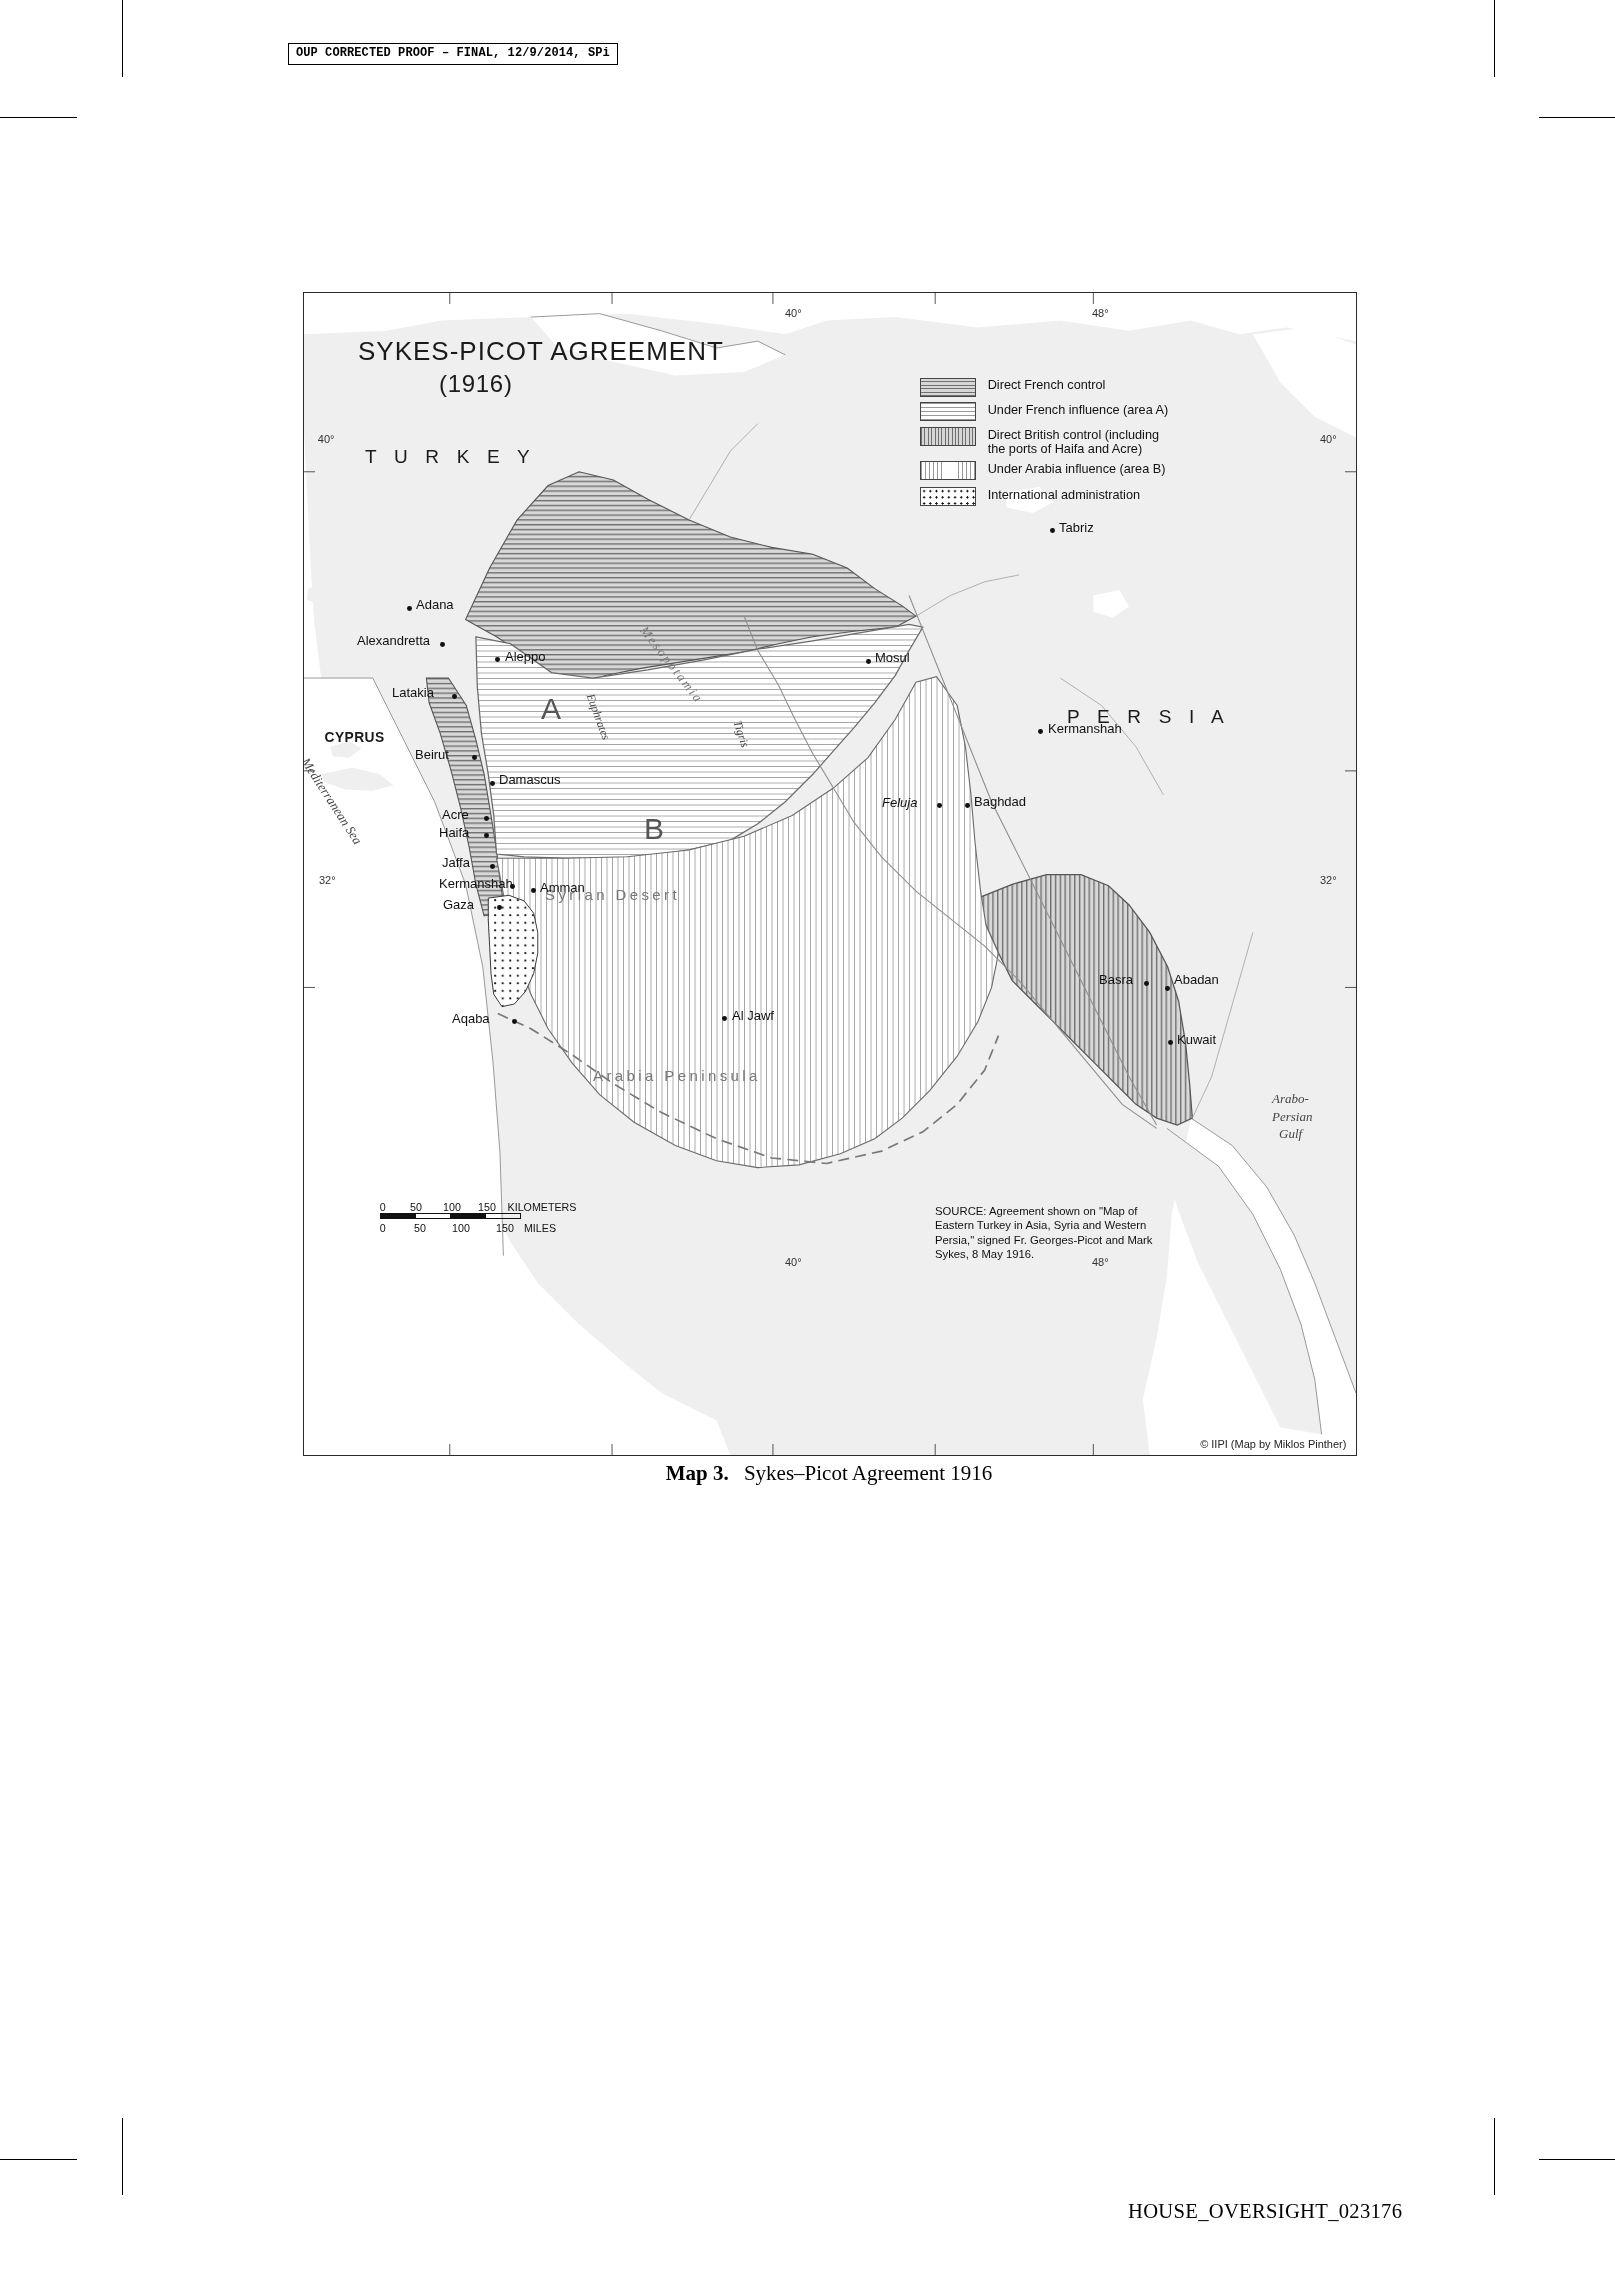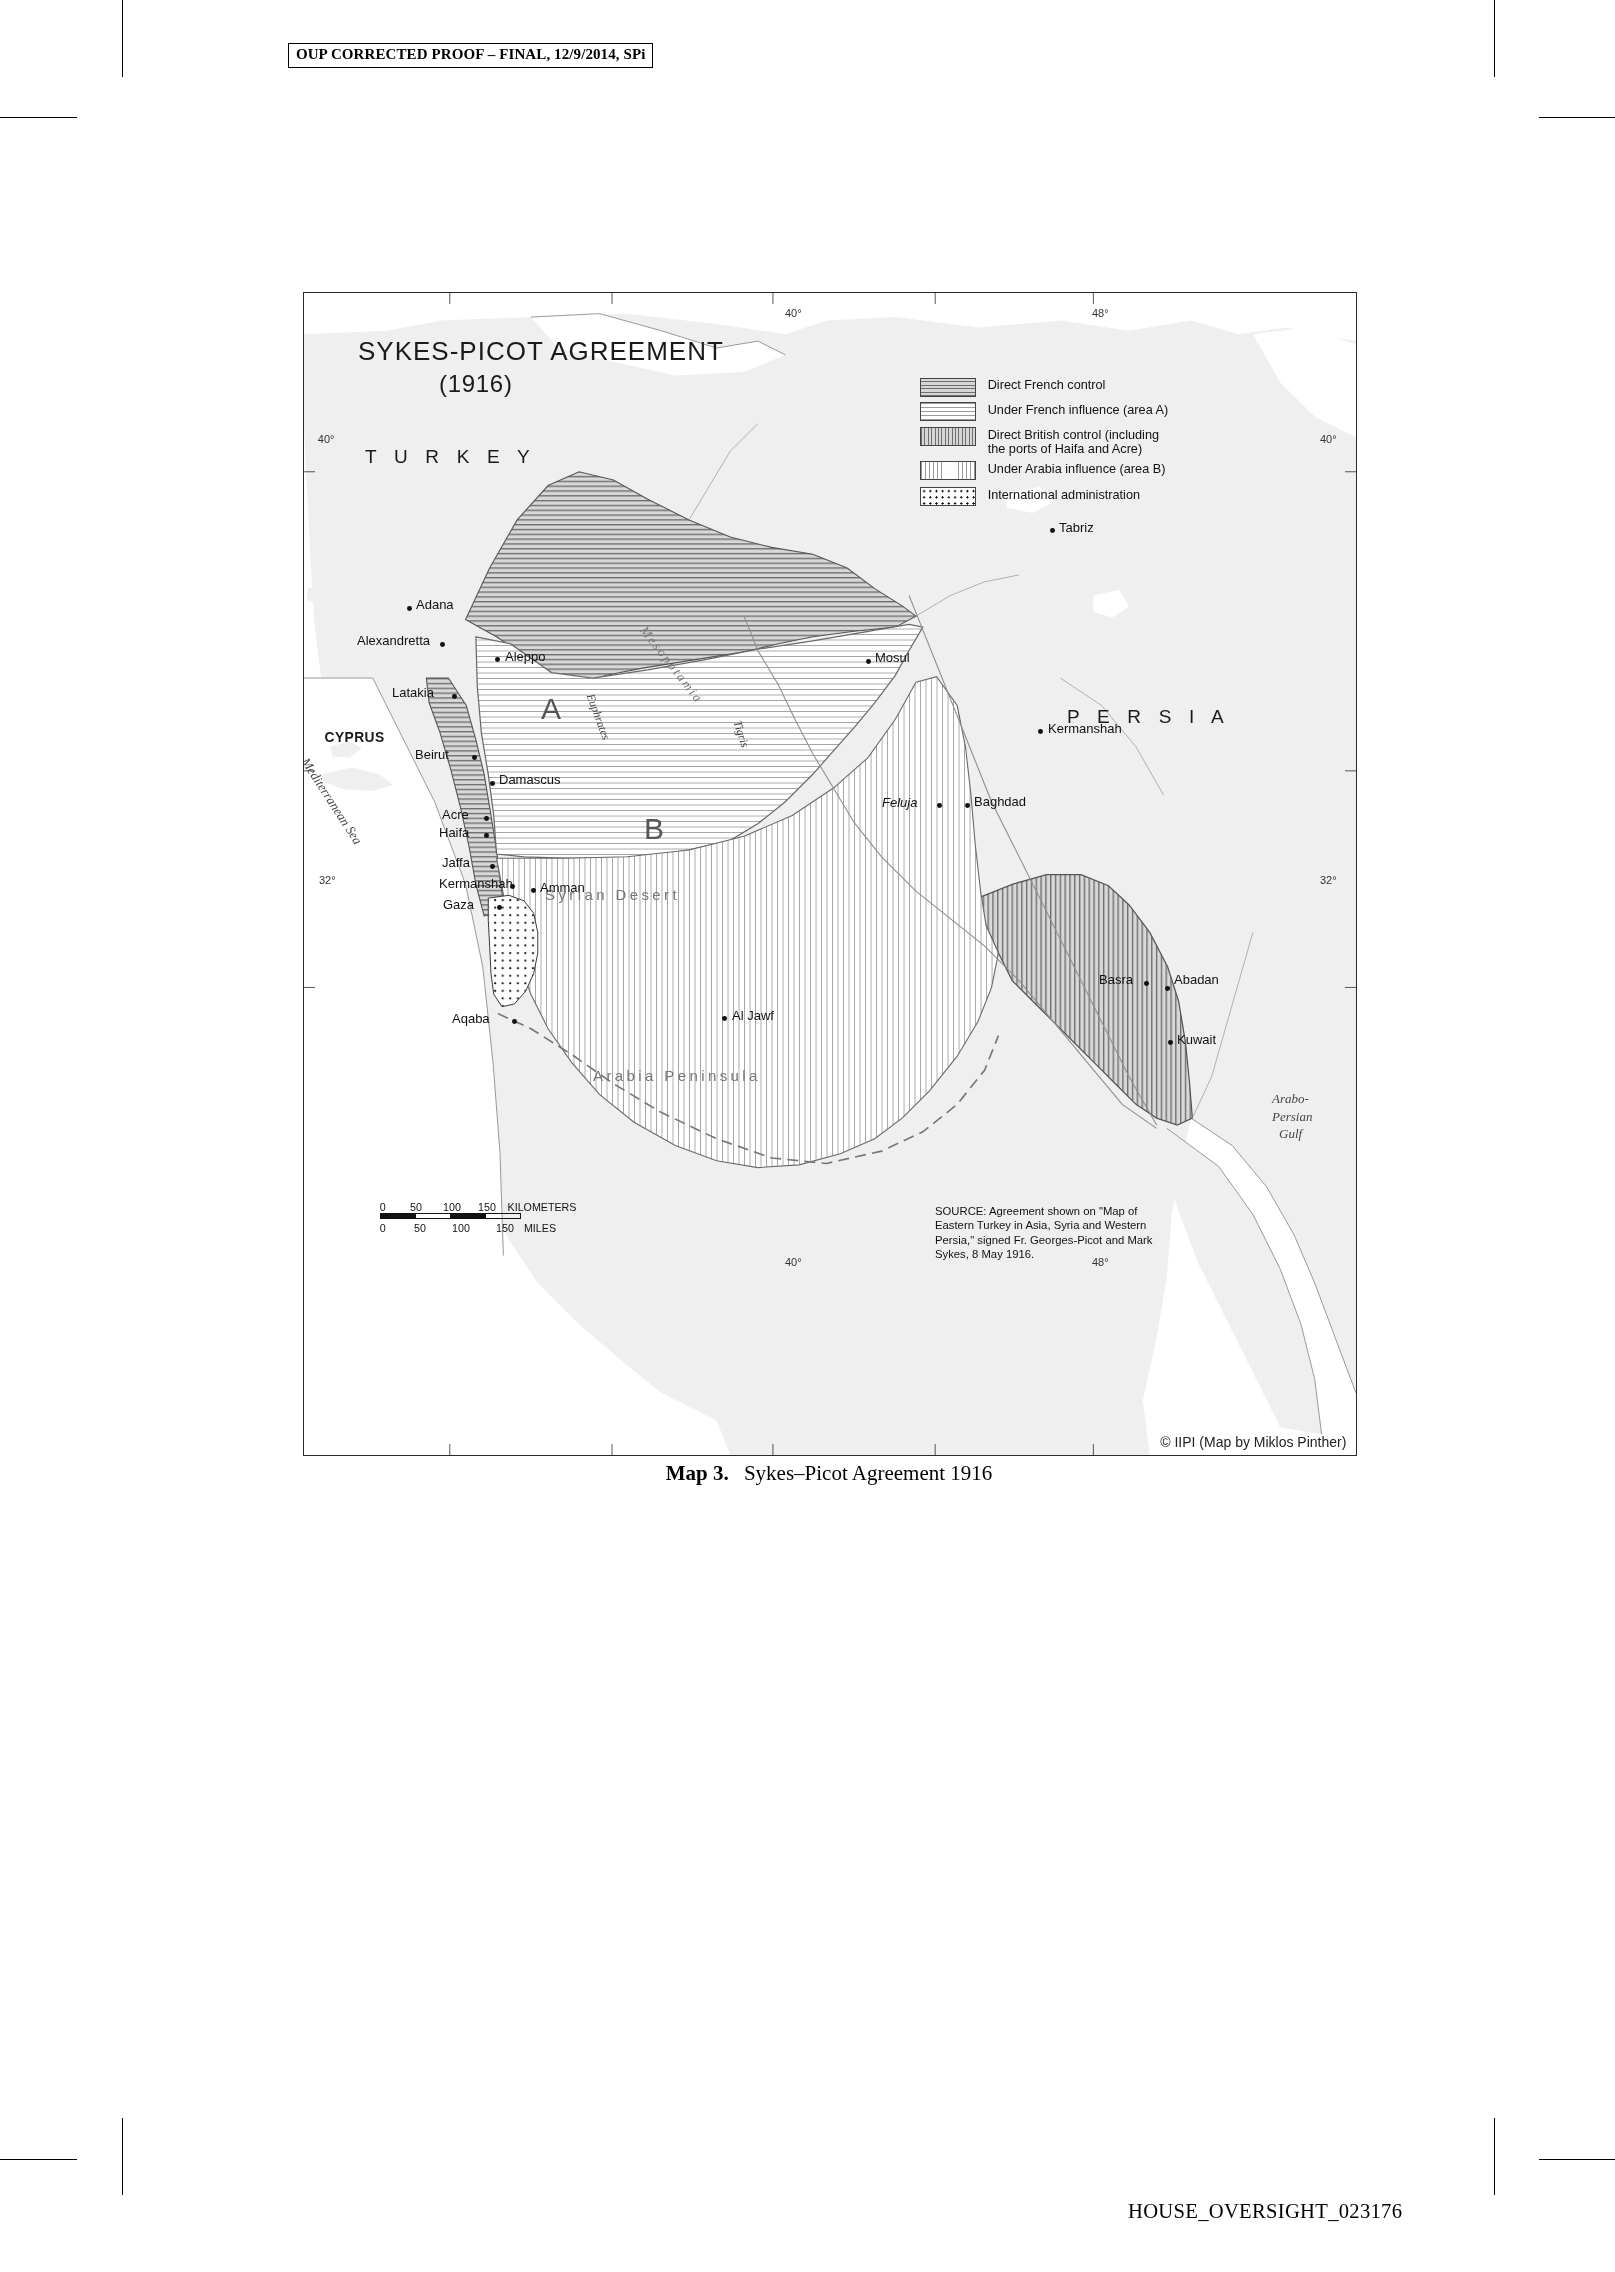--- a/index.html
+++ b/index.html
@@ -24,23 +24,23 @@
   .cm-v { width: 0.7px; height: 77px; }
   .cm-h { height: 0.7px; width: 77px; }
 
   
   .proof-stamp {
     position: absolute;
     left: 288px;
     top: 43px;
     border: 1.1px solid #000;
     padding: 3.4px 6.9px 4.8px 6.9px;
-    font-family: Liberation Serif, serif;
+    font-family: Liberation Mono, monospace;
     font-weight: bold;
-    font-size: 15px;
+    font-size: 12px;
     letter-spacing: 0.1px;
     white-space: nowrap;
     line-height: 1;
   }
 
   
   .doc-id {
     position: absolute;
     left: 1128px;
     top: 2200px;
@@ -256,21 +256,21 @@
     font-family: "Liberation Sans", sans-serif;
     font-size: 11.3px;
     line-height: 1.28;
     color: #111;
   }
   .copyright {
     position: absolute;
     right: 9.6px;
     bottom: 5.5px;
     font-family: "Liberation Sans", sans-serif;
-    font-size: 14px;
+    font-size: 11px;
     color: #222;
   }
 </style>
 </head>
 <body>
 
 <div class="crop-mark cm-v" style="left:122px; top:0;"></div>
 <div class="crop-mark cm-v" style="left:1494px; top:0;"></div>
 <div class="crop-mark cm-v" style="left:122px; top:2118px;"></div>
 <div class="crop-mark cm-v" style="left:1494px; top:2118px;"></div>

